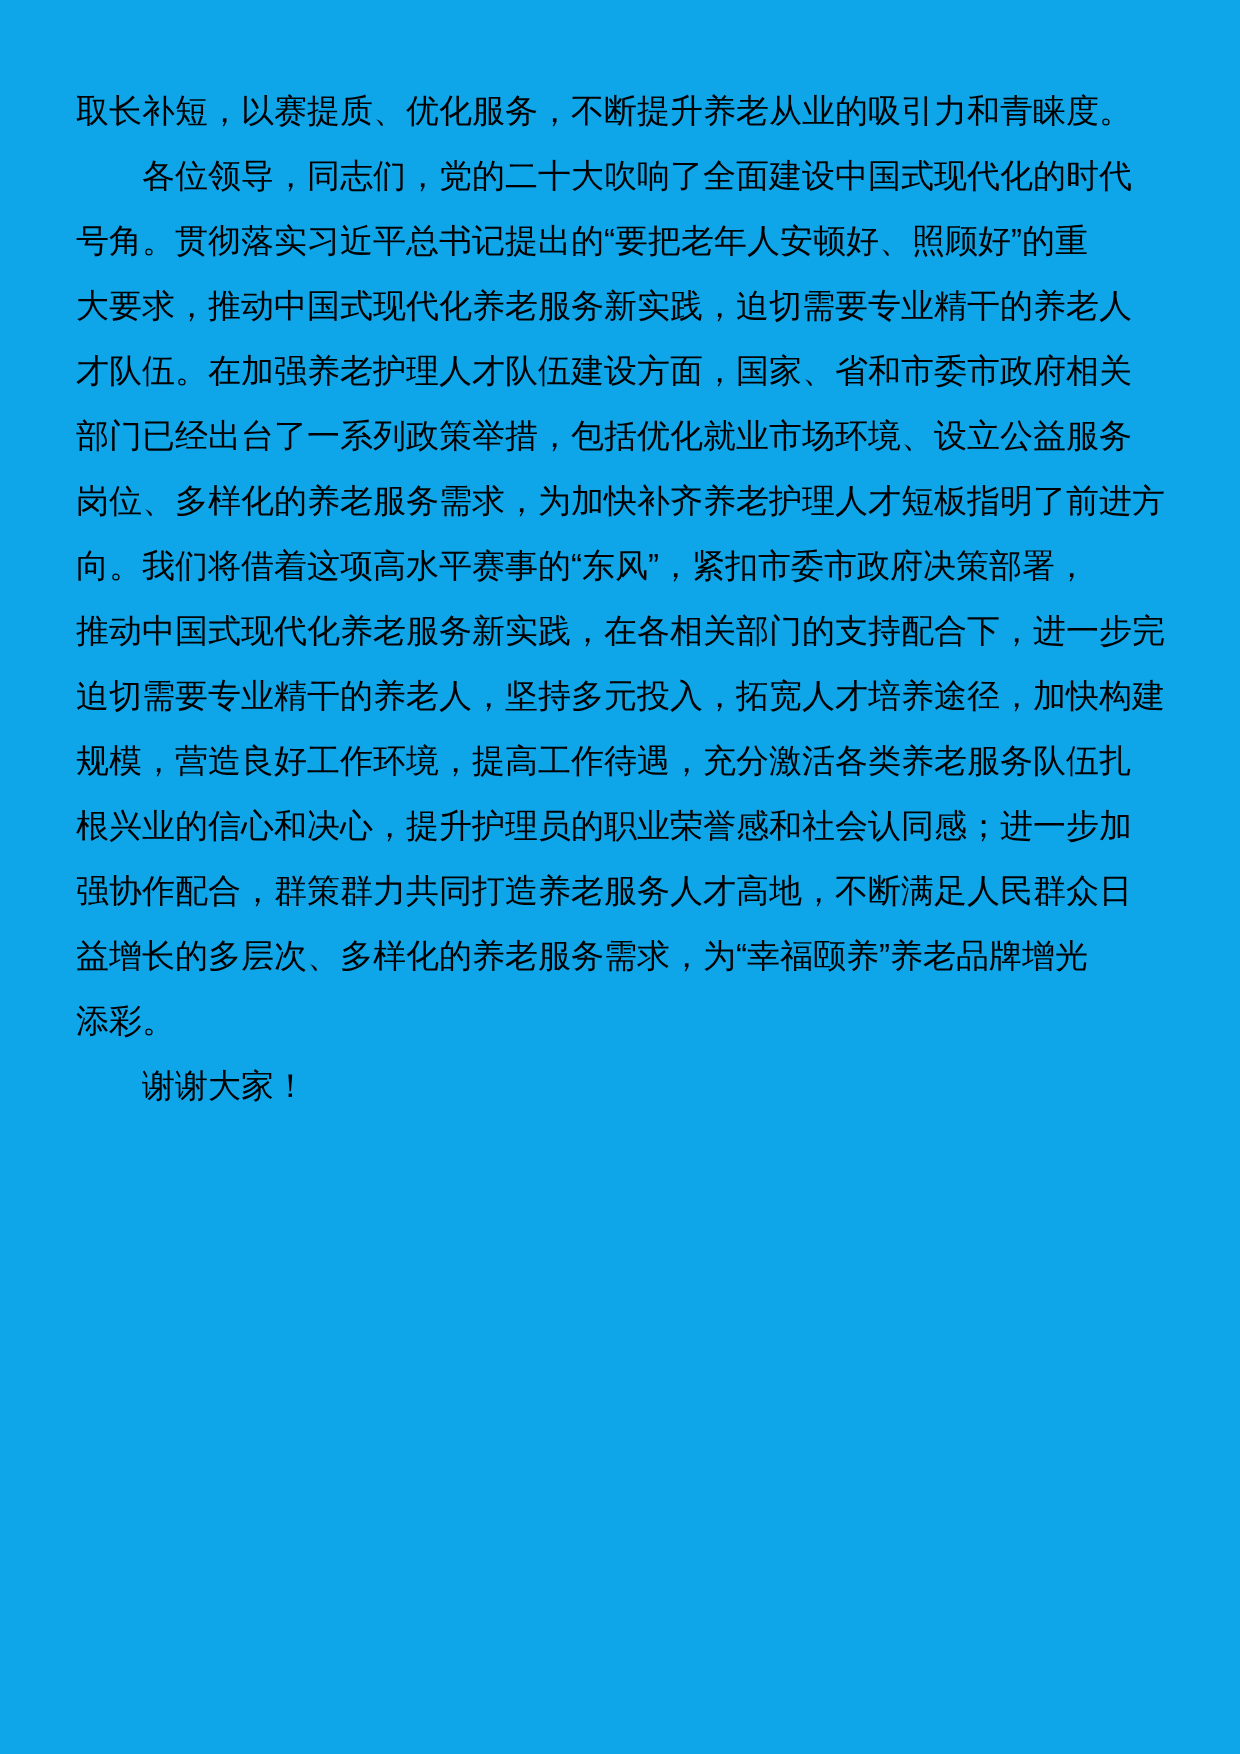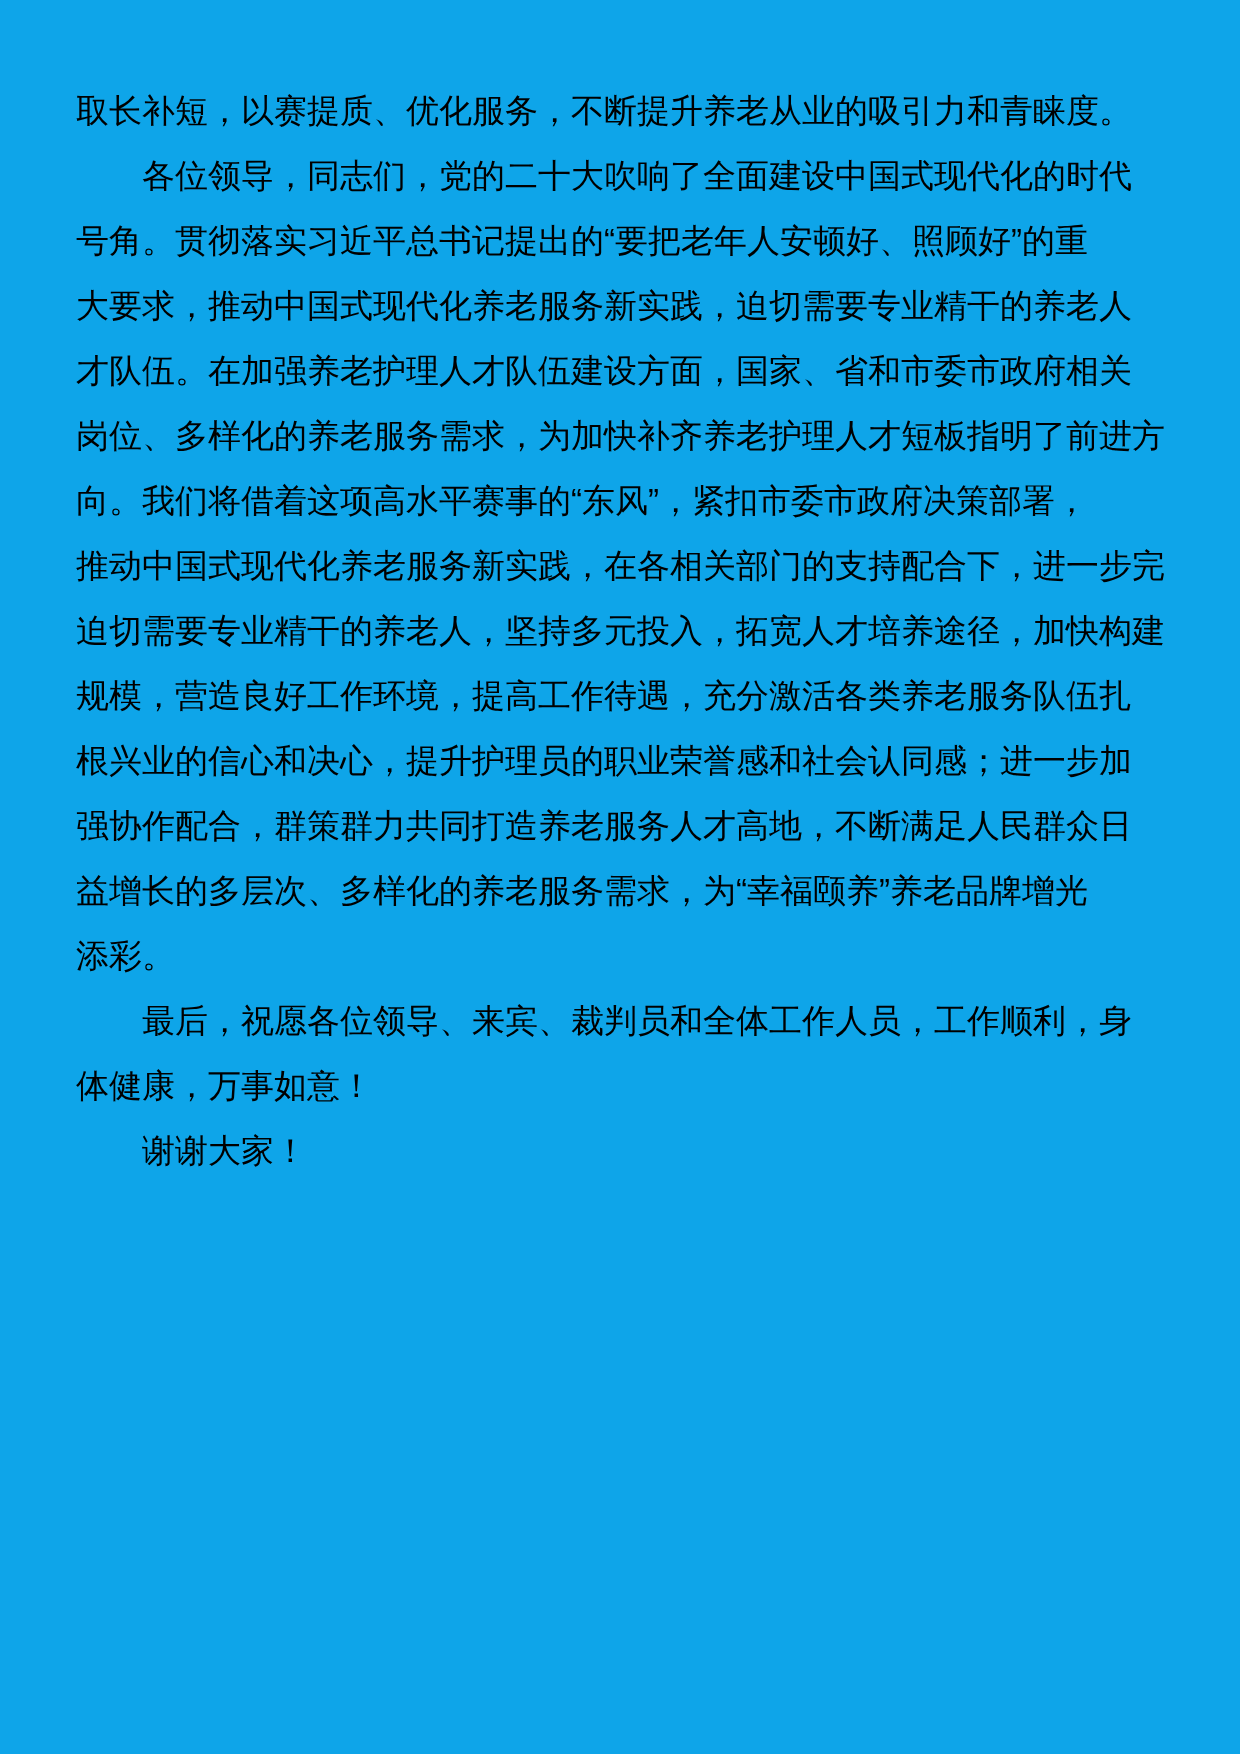--- a/index.html
+++ b/index.html
@@ -46,34 +46,31 @@
 
     <p class="para">
       <span class="line">取长补短，以赛提质、优化服务，不断提升养老从业的吸引力和青睐度。</span>
     </p>
 
     <p class="para">
       <span class="line indent">各位领导，同志们，党的二十大吹响了全面建设中国式现代化的时代</span>
       <span class="line">号角。贯彻落实习近平总书记提出的“要把老年人安顿好、照顾好”的重</span>
       <span class="line">大要求，推动中国式现代化养老服务新实践，迫切需要专业精干的养老人</span>
       <span class="line">才队伍。在加强养老护理人才队伍建设方面，国家、省和市委市政府相关</span>
+      <span class="line">部门已经出台了一系列政策举措，包括优化就业市场环境、设立公益服务</span>
       <span class="line">岗位、多样化的养老服务需求，为加快补齐养老护理人才短板指明了前进方</span>
       <span class="line">向。我们将借着这项高水平赛事的“东风”，紧扣市委市政府决策部署，</span>
       <span class="line">推动中国式现代化养老服务新实践，在各相关部门的支持配合下，进一步完</span>
       <span class="line">迫切需要专业精干的养老人，坚持多元投入，拓宽人才培养途径，加快构建</span>
       <span class="line">规模，营造良好工作环境，提高工作待遇，充分激活各类养老服务队伍扎</span>
       <span class="line">根兴业的信心和决心，提升护理员的职业荣誉感和社会认同感；进一步加</span>
       <span class="line">强协作配合，群策群力共同打造养老服务人才高地，不断满足人民群众日</span>
       <span class="line">益增长的多层次、多样化的养老服务需求，为“幸福颐养”养老品牌增光</span>
       <span class="line">添彩。</span>
     </p>
 
-    <p class="para">
-      <span class="line indent">最后，祝愿各位领导、来宾、裁判员和全体工作人员，工作顺利，身</span>
-      <span class="line">体健康，万事如意！</span>
-    </p>
 
     <p class="para">
       <span class="line indent">谢谢大家！</span>
     </p>
 
   </div>
 </div>
 
 </body></html>

